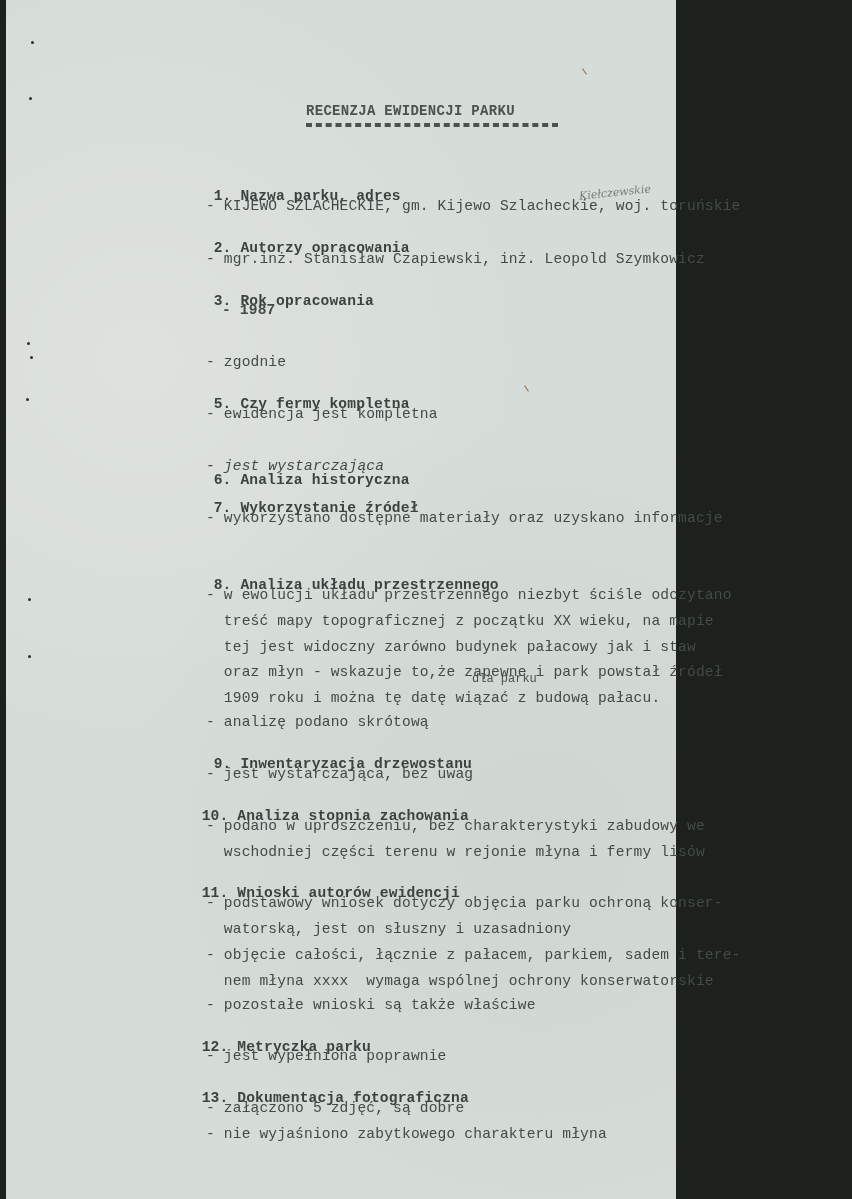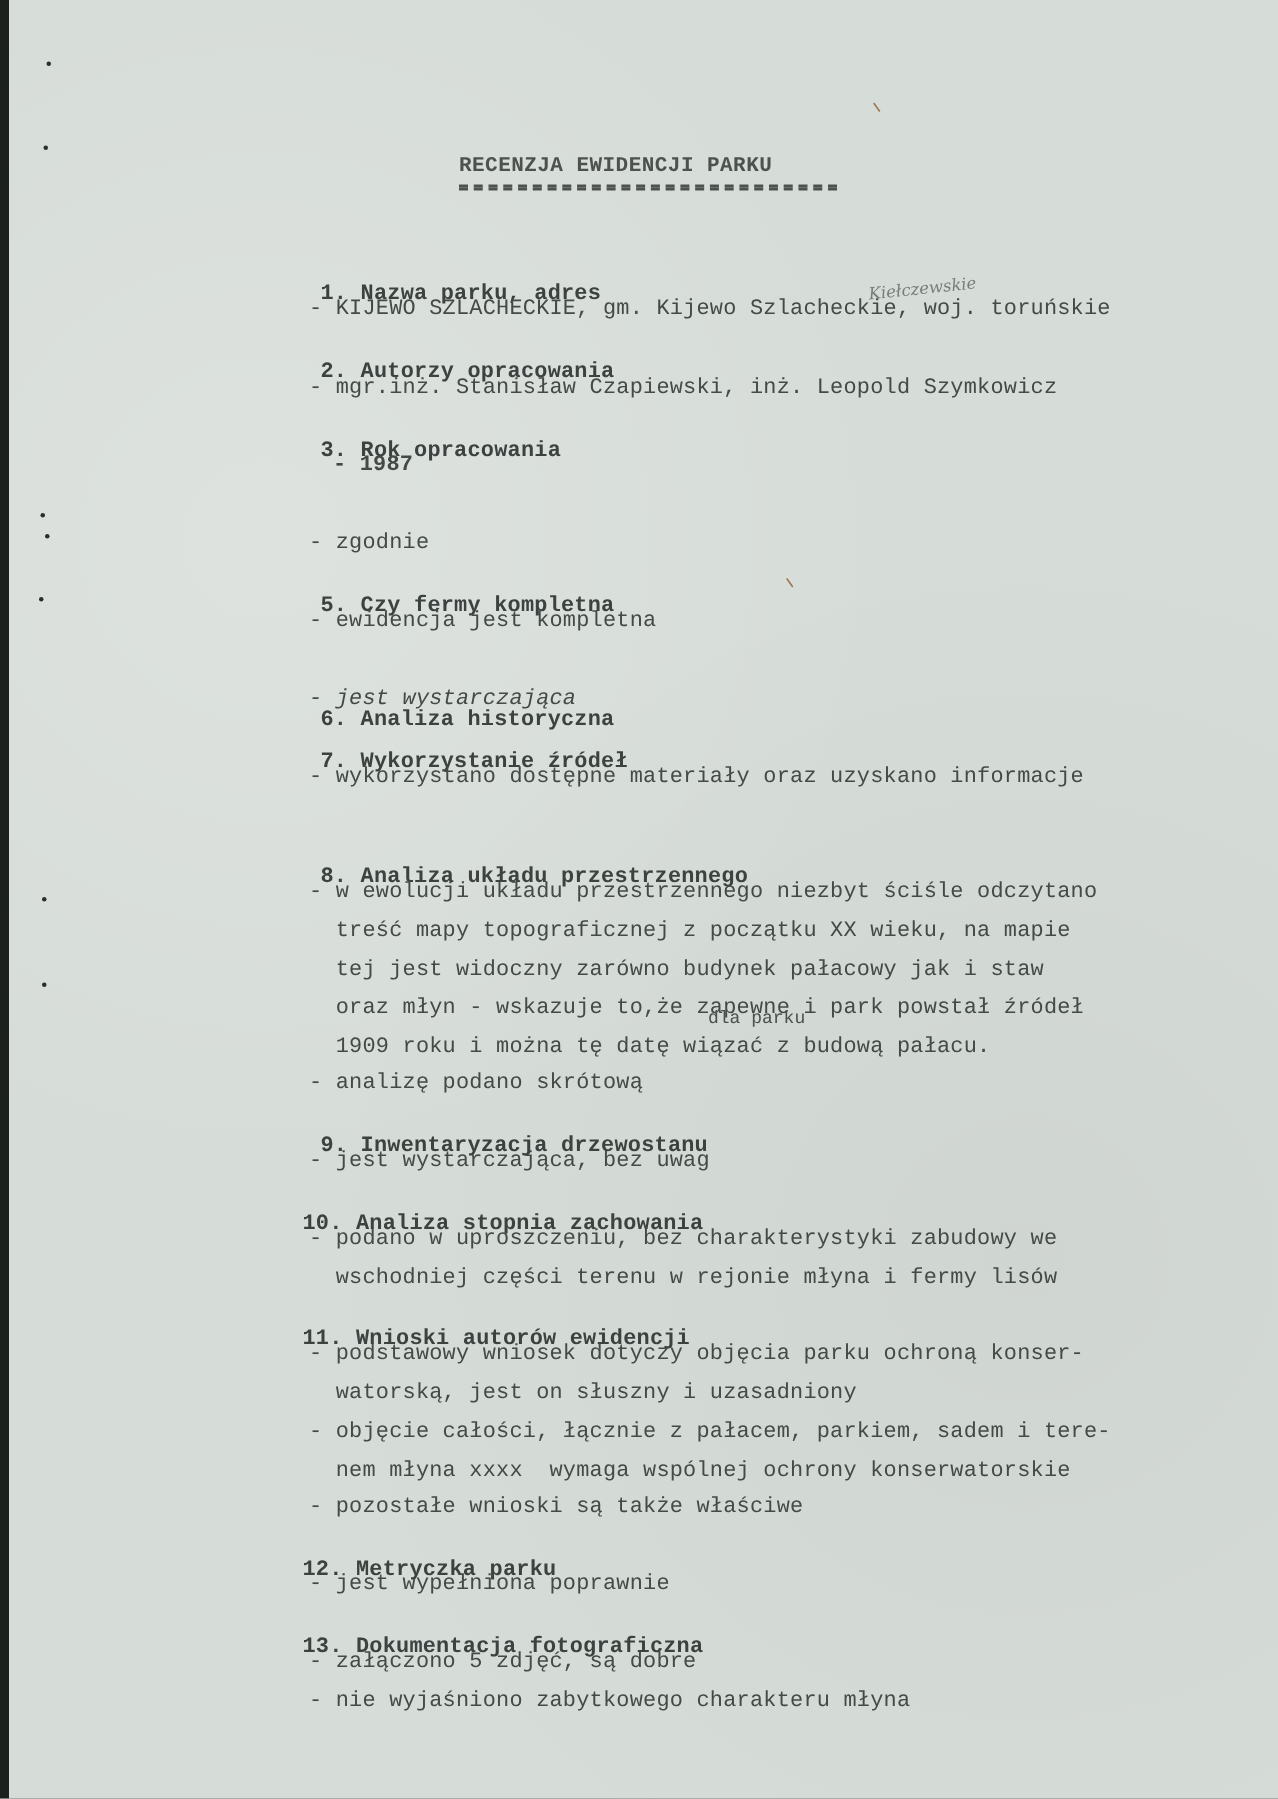--- a/index.html
+++ b/index.html
@@ -2,21 +2,21 @@
 <html><head>
   <meta charset="utf-8">
   <style>
     html, body { margin: 0; padding: 0; }
     body {
       width: 852px; height: 1199px; overflow: hidden;
       background: #1c211e;
       font-family: "Liberation Mono", "DejaVu Sans Mono", monospace;
     }
     .page {
-      position: absolute; left: 6px; top: 0; width: 846px; height: 1199px;
+      position: absolute; left: 6px; top: 0; width: 670px; height: 1199px;
       background: #d6dcd8;
       background-image:
         radial-gradient(circle at 20% 30%, rgba(255,255,255,0.18) 0, rgba(255,255,255,0) 40%),
         radial-gradient(circle at 80% 70%, rgba(0,0,0,0.03) 0, rgba(0,0,0,0) 45%);
     }
     .dot { position: absolute; width: 3px; height: 3px; border-radius: 50%; background: #2a2f2c; }
     .tick { position: absolute; width: 1px; height: 7px; background: #a0704a; transform: rotate(-35deg); }
     .title {
       position: absolute; left: 300px; top: 103px;
       font-size: 14px; font-weight: bold; letter-spacing: 0.3px; color: #4d524f;

